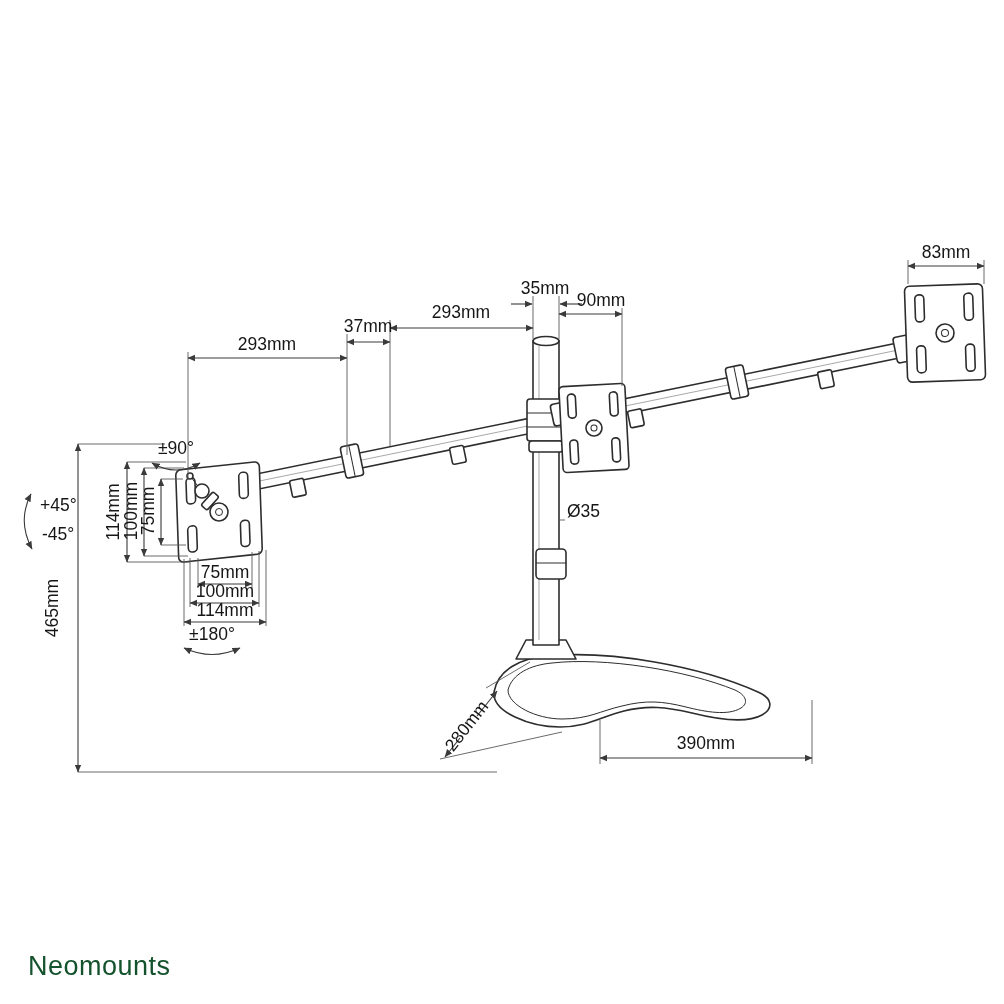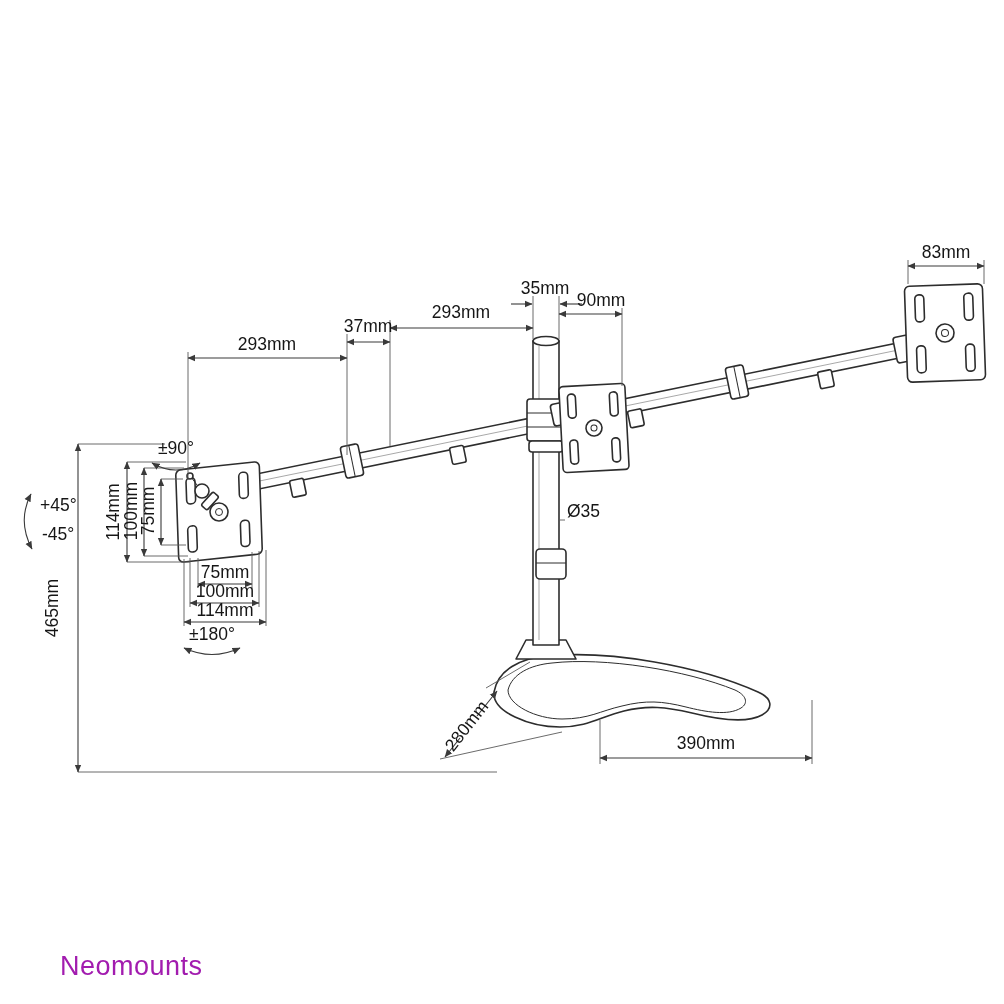--- a/index.html
+++ b/index.html
@@ -9,22 +9,22 @@
   
   .p{fill:#ffffff;stroke:#2d2d2d;stroke-width:1.6;stroke-linejoin:round;}
   .pl{fill:none;stroke:#2d2d2d;stroke-width:1;}
   .thin{fill:none;stroke:#2d2d2d;stroke-width:.6;opacity:.7;}
   
   .e{fill:none;stroke:#5a5a5a;stroke-width:.9;}
   .d{fill:none;stroke:#3a3a3a;stroke-width:1.1;}
   
   .dim{font-family:"Liberation Sans",sans-serif;font-size:17.5px;fill:#161616;text-anchor:middle;}
   .ta-s{text-anchor:start;}
-  .logo{position:absolute;left:28px;bottom:22px;font-size:27px;color:#a21caf;
-        letter-spacing:.5px;font-family:"Liberation Sans",sans-serif;margin-left:32px;}
+  .logo{position:absolute;left:28px;bottom:22px;font-size:27px;color:#14532d;
+        letter-spacing:.5px;font-family:"Liberation Sans",sans-serif;}
 </style>
 </head>
 <body>
 
 <div class="canvas">
 <svg width="1004" height="1004" viewBox="0 0 1004 1004">
   <defs>
     <marker id="arr" viewBox="0 0 10 10" refX="8.5" refY="5" markerWidth="8" markerHeight="8" orient="auto-start-reverse">
       <path d="M0 1.2 L9 5 L0 8.8 Z" fill="#3a3a3a"></path>
     </marker>

